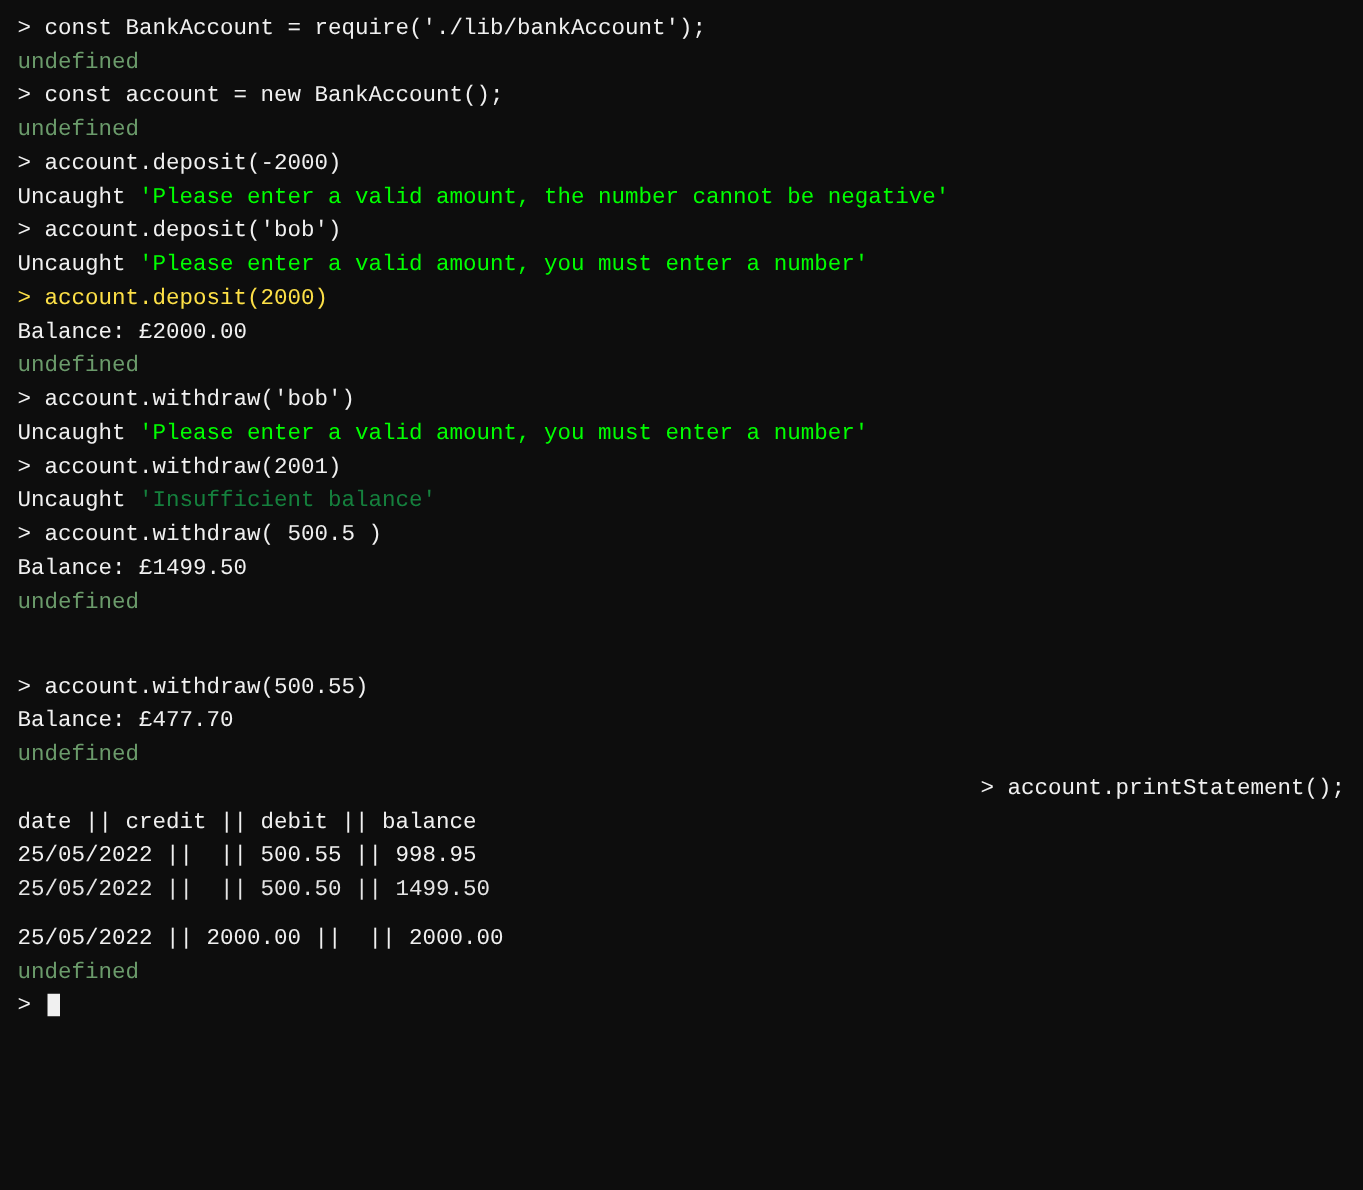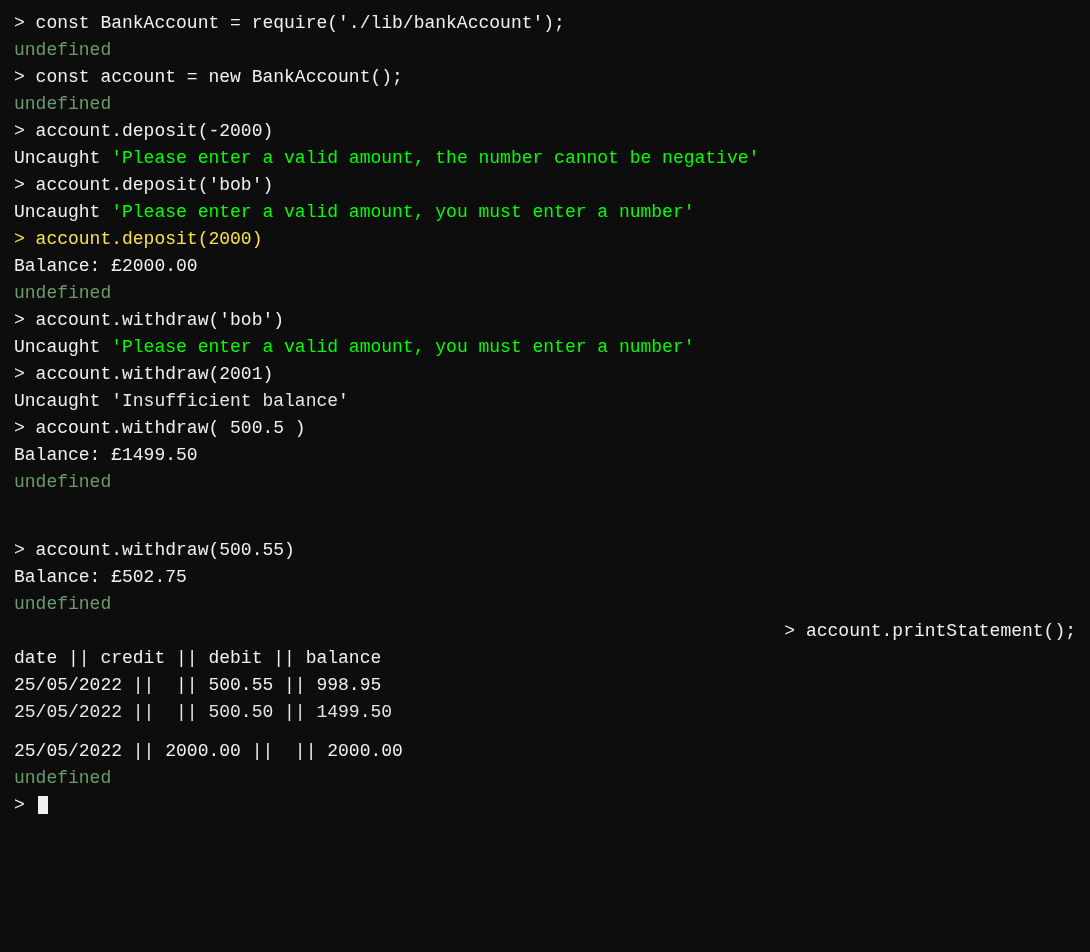--- a/index.html
+++ b/index.html
@@ -44,26 +44,26 @@
     <span class="terminal-line" style="color: rgb(240, 240, 240);">&gt; account.deposit(-2000)</span>
     <span class="terminal-line"><span style="color: rgb(240, 240, 240);">Uncaught </span><span style="color: rgb(0, 255, 0);">'Please enter a valid amount, the number cannot be negative'</span></span>
     <span class="terminal-line" style="color: rgb(240, 240, 240);">&gt; account.deposit('bob')</span>
     <span class="terminal-line"><span style="color: rgb(240, 240, 240);">Uncaught </span><span style="color: rgb(0, 255, 0);">'Please enter a valid amount, you must enter a number'</span></span>
     <span class="terminal-line" style="color: #fde047;">&gt; account.deposit(2000)</span>
     <span class="terminal-line" style="color: rgb(240, 240, 240);">Balance: £2000.00</span>
     <span class="terminal-line" style="color: rgb(107, 155, 107);">undefined</span>
     <span class="terminal-line" style="color: rgb(240, 240, 240);">&gt; account.withdraw('bob')</span>
     <span class="terminal-line"><span style="color: rgb(240, 240, 240);">Uncaught </span><span style="color: rgb(0, 255, 0);">'Please enter a valid amount, you must enter a number'</span></span>
     <span class="terminal-line" style="color: rgb(240, 240, 240);">&gt; account.withdraw(2001)</span>
-    <span class="terminal-line"><span style="color: rgb(240, 240, 240);">Uncaught </span><span style="color: #e5e5e5;">'Insufficient balance'</span></span>
+    <span class="terminal-line"><span style="color: rgb(240, 240, 240);">Uncaught </span><span style="color: #15803d;">'Insufficient balance'</span></span>
     <span class="terminal-line" style="color: rgb(240, 240, 240);">&gt; account.withdraw( 500.5 )</span>
     <span class="terminal-line" style="color: rgb(240, 240, 240);">Balance: £1499.50</span>
     <span class="terminal-line" style="color: rgb(107, 155, 107);">undefined</span>
     <span class="terminal-line" style="color: rgb(240, 240, 240); margin-top: 41px;">&gt; account.withdraw(500.55)</span>
-    <span class="terminal-line" style="color: rgb(240, 240, 240);">Balance: £502.75</span>
+    <span class="terminal-line" style="color: rgb(240, 240, 240);">Balance: £477.70</span>
     <span class="terminal-line" style="color: rgb(107, 155, 107);">undefined</span>
     <span class="terminal-line" style="color: rgb(240, 240, 240); text-align: right;">&gt; account.printStatement();</span>
     <span class="terminal-line" style="color: rgb(240, 240, 240);">date || credit || debit || balance</span>
     <span class="terminal-line" style="color: rgb(240, 240, 240);">25/05/2022 ||  || 500.55 || 998.95</span>
     <span class="terminal-line" style="color: #e5e5e5;">25/05/2022 ||  || 500.50 || 1499.50</span>
     <span class="terminal-line" style="color: rgb(240, 240, 240); margin-top: 12px;">25/05/2022 || 2000.00 ||  || 2000.00</span>
     <span class="terminal-line" style="color: rgb(107, 155, 107);">undefined</span>
     <span class="terminal-line" style="color: rgb(240, 240, 240);"><span>&gt; </span><span class="cursor"></span></span>
   </div>
 

